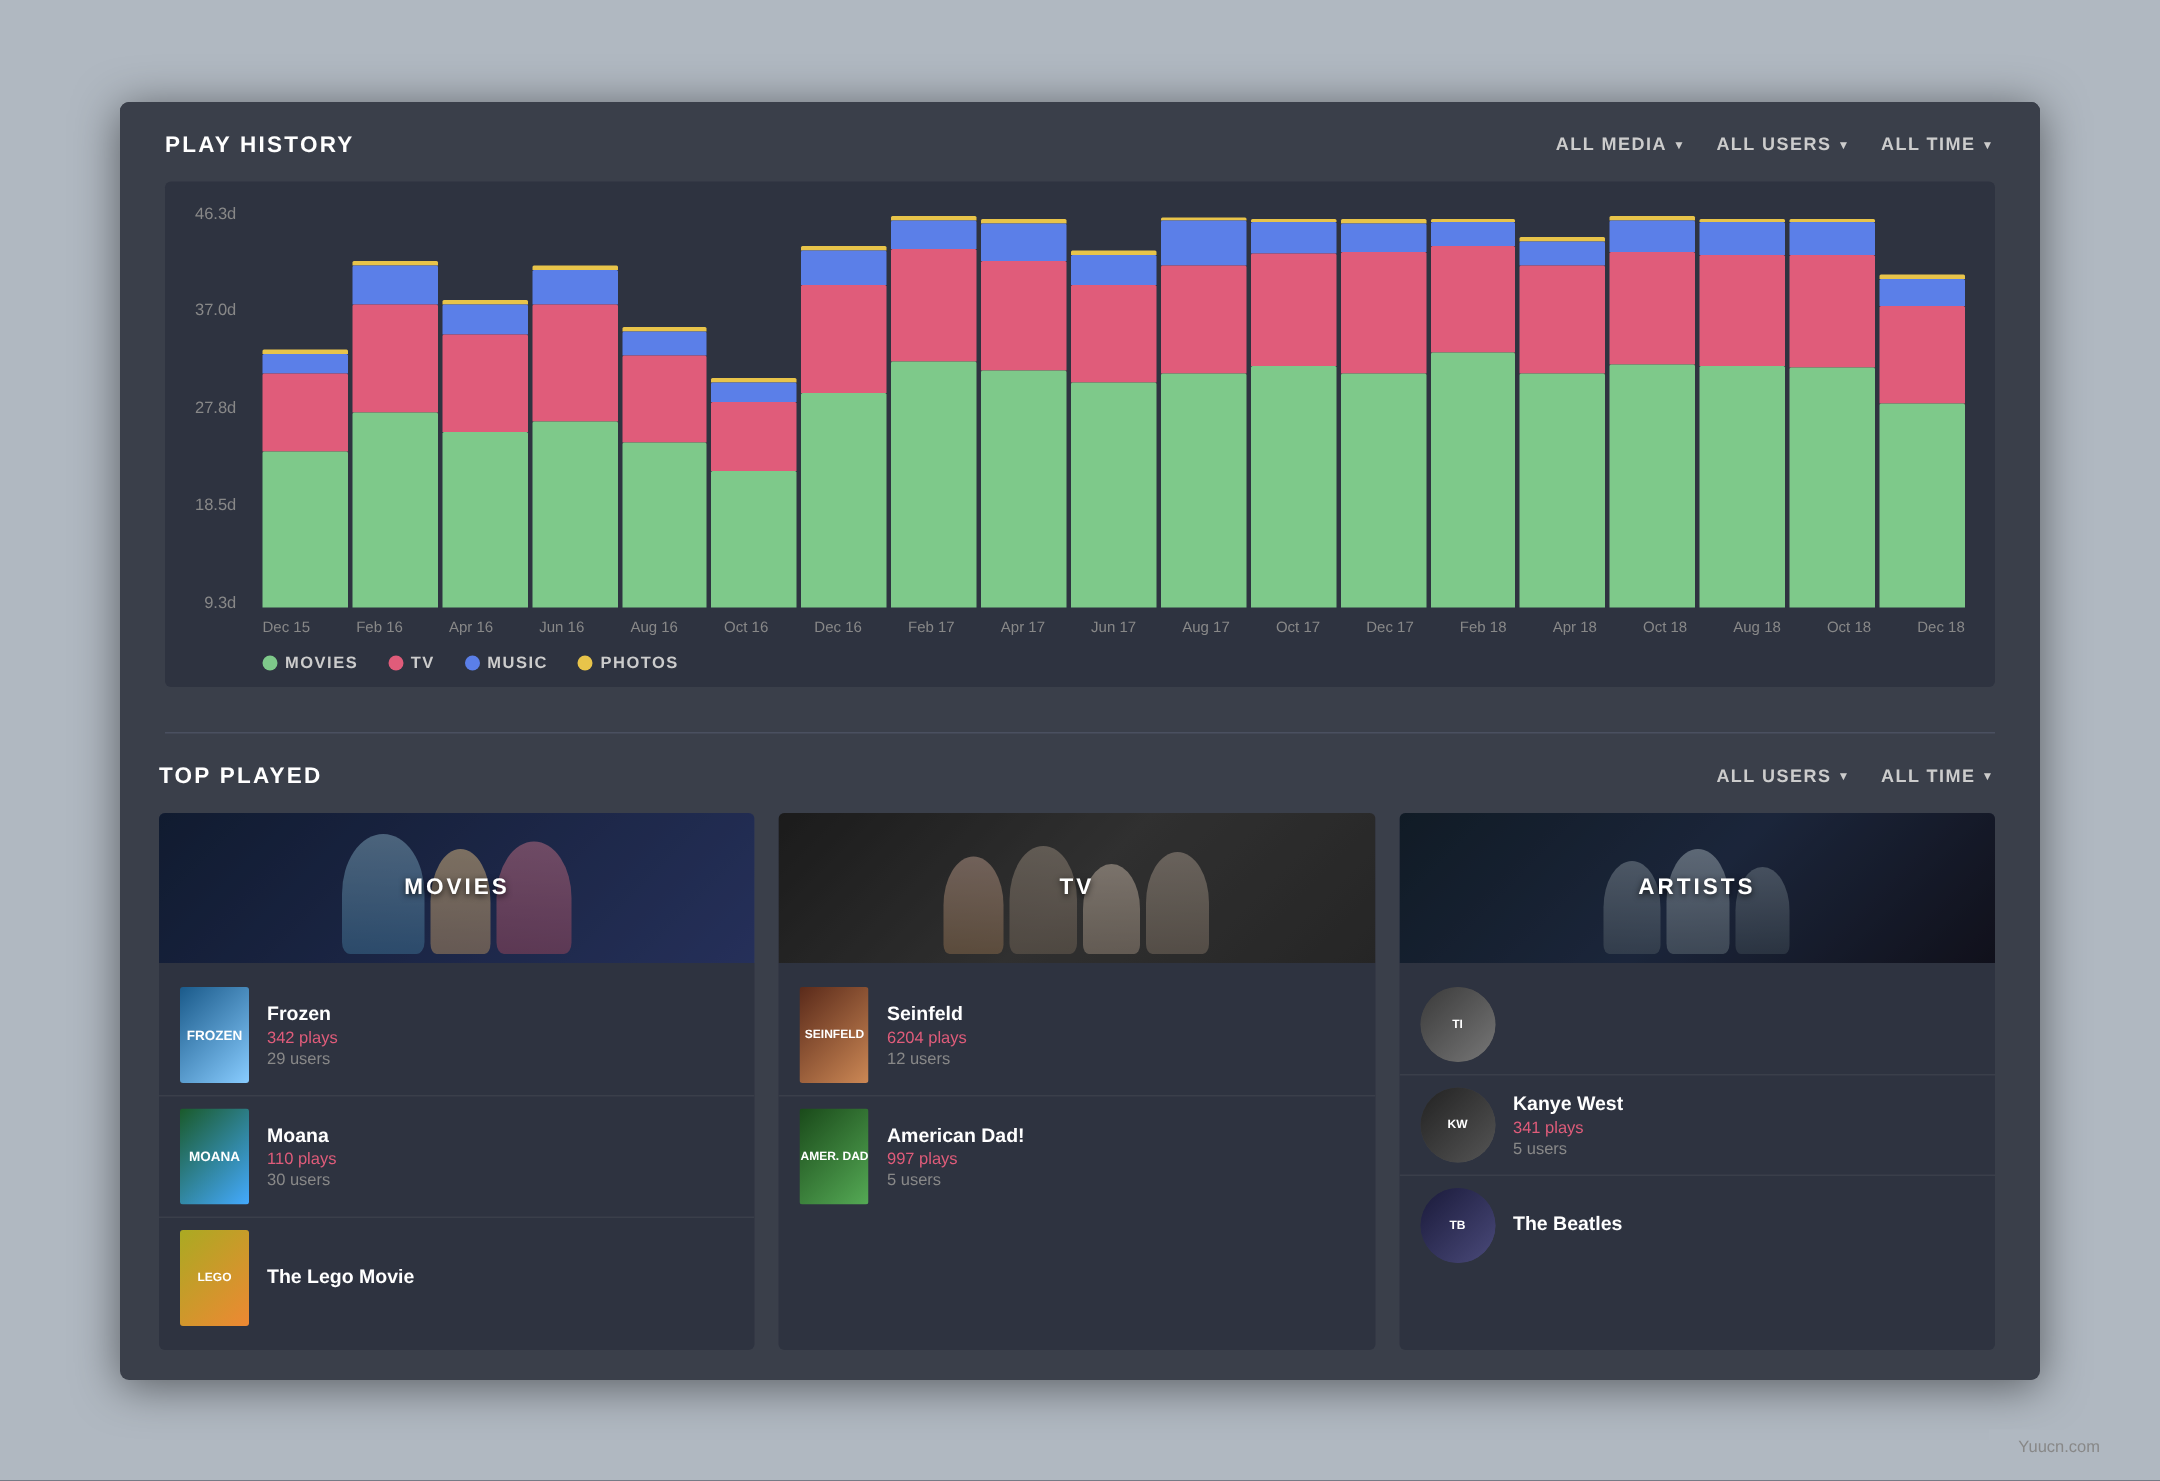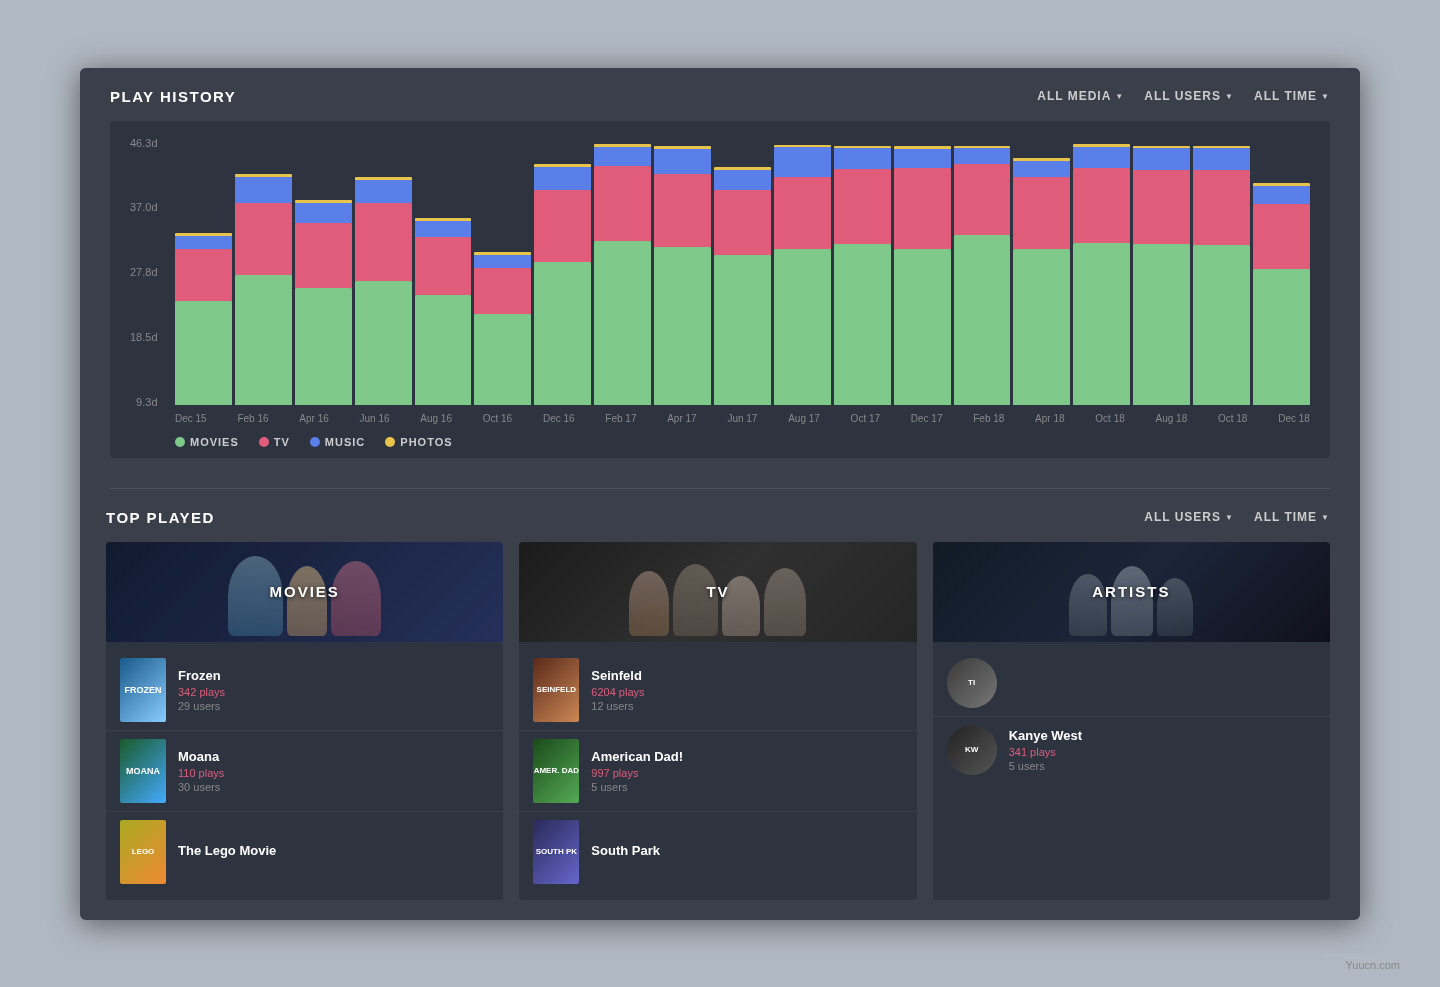--- a/index.html
+++ b/index.html
@@ -595,28 +595,20 @@
           <div class="card-item">
             <div class="item-thumb americandad-thumb">
               <div class="thumb-placeholder" style="font-size:8px;background:linear-gradient(135deg,#1a4a1a,#55aa55);">AMER. DAD</div>
             </div>
             <div class="item-info">
               <div class="item-name">American Dad!</div>
               <div class="item-plays">997 plays</div>
               <div class="item-users">5 users</div>
             </div>
           </div>
-          <div class="card-item">
-            <div class="item-thumb southpark-thumb">
-              <div class="thumb-placeholder" style="font-size:8px;background:linear-gradient(135deg,#2a2a5a,#6666cc);">SOUTH PK</div>
-            </div>
-            <div class="item-info">
-              <div class="item-name">South Park</div>
-            </div>
-          </div>
         </div>
       </div>
 
       <div class="media-card">
         <div class="card-banner banner-artists">
           <div class="banner-figures">
             <div style="width:38px;height:62px;background:linear-gradient(180deg,#aabbcc,#667788);border-radius:50% 50% 10% 10%;opacity:0.6;"></div>
             <div style="width:42px;height:70px;background:linear-gradient(180deg,#bbccdd,#778899);border-radius:50% 50% 10% 10%;opacity:0.7;"></div>
             <div style="width:36px;height:58px;background:linear-gradient(180deg,#99aabb,#556677);border-radius:50% 50% 10% 10%;opacity:0.6;"></div>
           </div>
@@ -633,20 +625,28 @@
           <div class="card-item">
             <div class="item-thumb-circle kanye-thumb">
               <div class="thumb-placeholder" style="font-size:8px;background:linear-gradient(135deg,#222222,#555555);border-radius:50%;">KW</div>
             </div>
             <div class="item-info">
               <div class="item-name">Kanye West</div>
               <div class="item-plays">341 plays</div>
               <div class="item-users">5 users</div>
             </div>
           </div>
+          <div class="card-item">
+            <div class="item-thumb-circle beatles-thumb">
+              <div class="thumb-placeholder" style="font-size:8px;background:linear-gradient(135deg,#1a1a3a,#4a4a7a);border-radius:50%;">TB</div>
+            </div>
+            <div class="item-info">
+              <div class="item-name">The Beatles</div>
+            </div>
+          </div>
         </div>
       </div>
 
     </div>
   </div>
 </div>
 
 <div class="watermark">Yuucn.com</div>
 
 </body></html>

